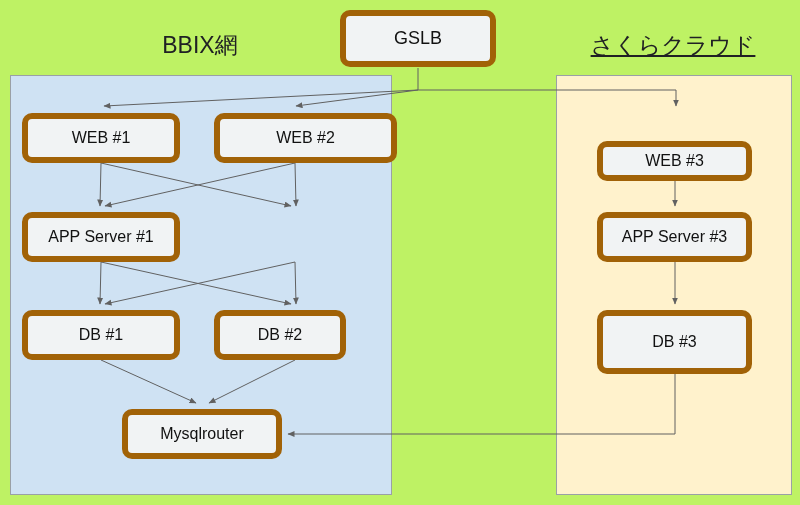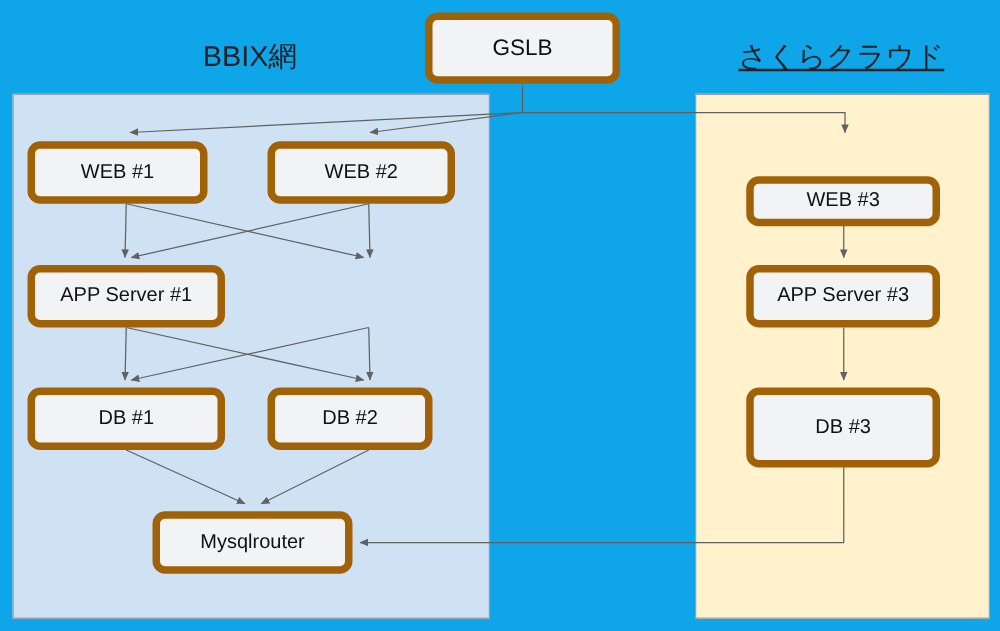--- a/index.html
+++ b/index.html
@@ -4,21 +4,21 @@
 <style>
   html, body { margin: 0; padding: 0; }
   body {
     font-family: "Liberation Sans", "DejaVu Sans", sans-serif;
     background: #ffffff;
   }
   .canvas {
     position: relative;
     width: 800px;
     height: 505px;
-    background: #0ea5e9;
+    background: #bef264;
     overflow: hidden;
   }
   .region {
     position: absolute;
     border: 1px solid #9aa0a6;
     z-index: 0;
   }
   .region-bbix {
     left: 10px; top: 75px; width: 380px; height: 418px;
     background: #cfe2f3;
@@ -52,22 +52,22 @@
     background: #f1f3f4;
     border: 6px solid #a16207;
     border-radius: 10px;
     font-size: 16px;
     color: #111111;
     z-index: 2;
     box-sizing: border-box;
     white-space: nowrap;
   }
   .node-gslb        { left: 340px; top: 10px;  width: 156px; height: 57px; font-size: 18px; }
-  .node-web1        { left: 22px;  top: 113px; width: 144px; height: 50px; }
-  .node-web2        { left: 214px; top: 113px; width: 150px; height: 50px; }
+  .node-web1        { left: 22px;  top: 113px; width: 158px; height: 50px; }
+  .node-web2        { left: 214px; top: 113px; width: 183px; height: 50px; }
   .node-app1        { left: 22px;  top: 212px; width: 158px; height: 50px; }
   .node-app2        { left: 214px; top: 212px; width: 158px; height: 50px; }
   .node-db1         { left: 22px;  top: 310px; width: 158px; height: 50px; }
   .node-db2         { left: 214px; top: 310px; width: 132px; height: 50px; }
   .node-mysqlrouter { left: 122px; top: 409px; width: 160px; height: 50px; }
   .node-web3        { left: 597px; top: 113px; width: 155px; height: 40px; margin-top: 28px; }
   .node-app3        { left: 597px; top: 212px; width: 155px; height: 50px; }
   .node-db3         { left: 597px; top: 310px; width: 155px; height: 64px; }
 </style>
 </head>

